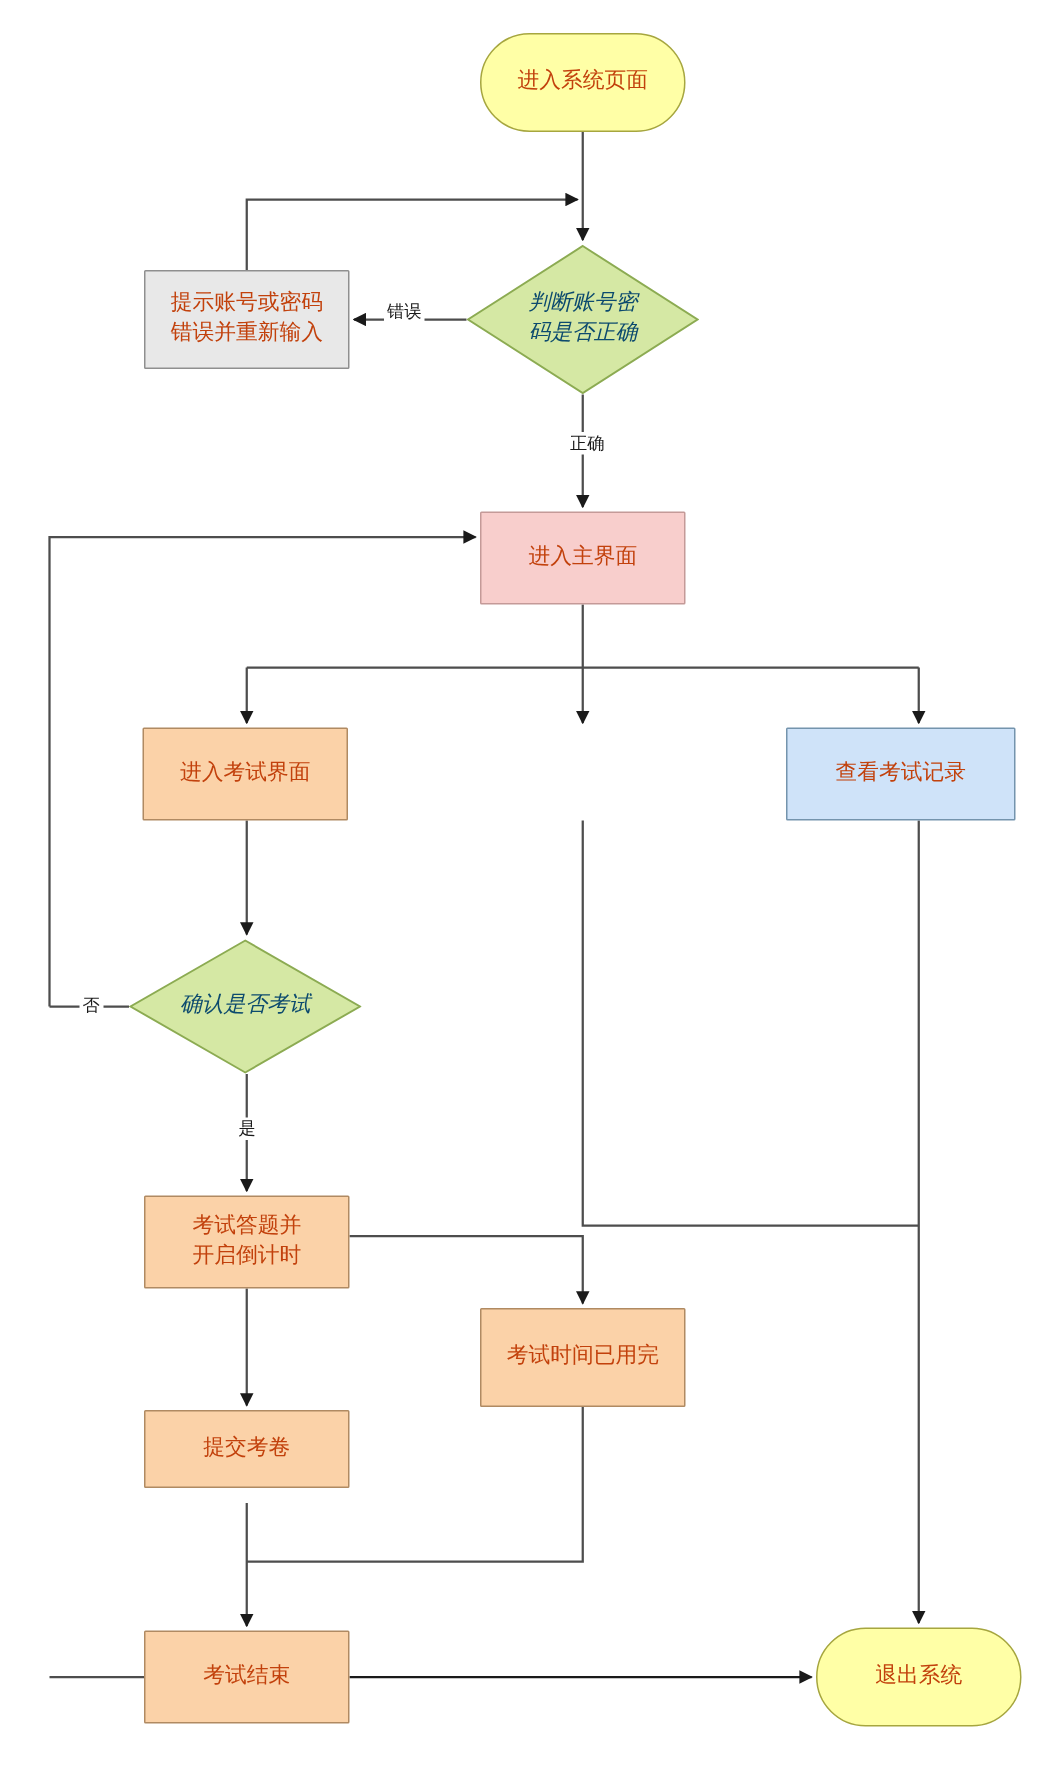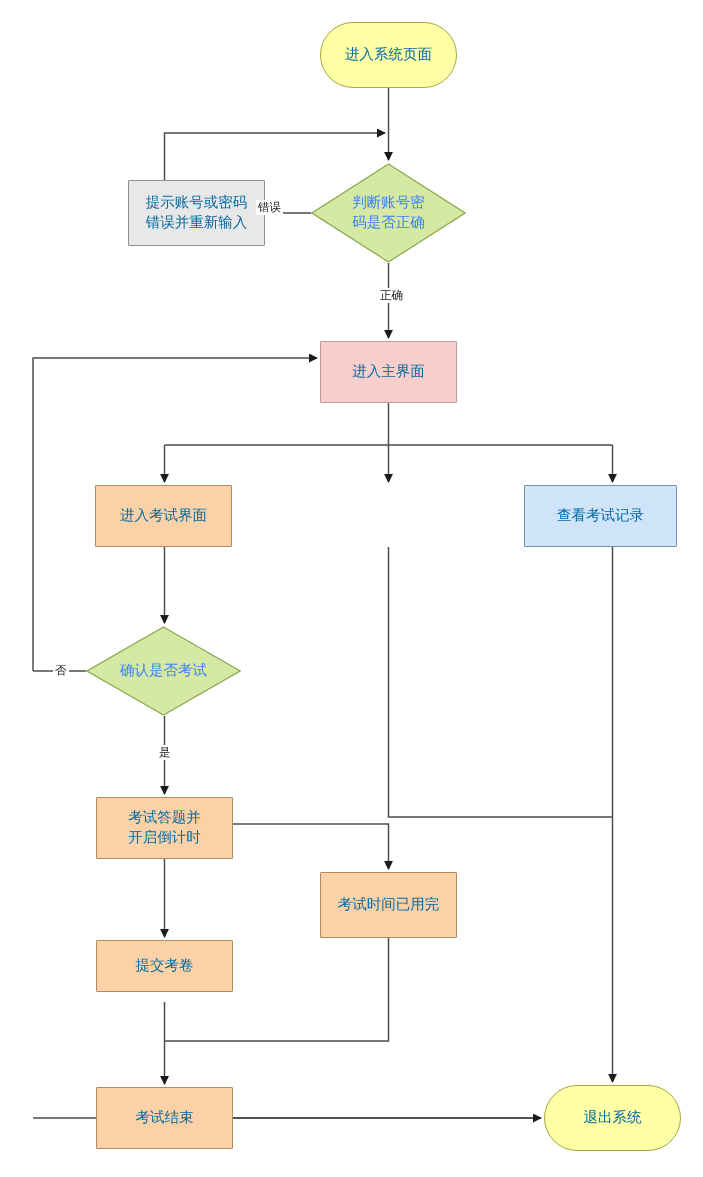--- a/index.html
+++ b/index.html
@@ -26,21 +26,21 @@
   }
   .node {
     position: absolute;
     box-sizing: border-box;
     display: flex;
     align-items: center;
     justify-content: center;
     text-align: center;
     font-size: 14.5px;
     line-height: 1.35;
-    color: #0369a1;
+    color: #c2410c;
     white-space: pre-line;
     z-index: 2;
   }
   .rect {
     border: 1.3px solid #9a8f86;
     border-radius: 1px;
   }
   .terminator {
     border: 1.3px solid #a6a63f;
     border-radius: 34px;
@@ -59,22 +59,23 @@
     left: 0;
     top: 0;
     width: 100%;
     height: 100%;
     display: flex;
     align-items: center;
     justify-content: center;
     text-align: center;
     font-size: 14.5px;
     line-height: 1.35;
-    color: #3b82f6;
+    color: #0c4a6e;
     white-space: pre-line;
+    font-style: italic;
   }
   .edge-label {
     position: absolute;
     font-size: 11.5px;
     color: #1b1b1b;
     background: #ffffff;
     padding: 0 2px;
     z-index: 3;
     white-space: nowrap;
   }
@@ -134,21 +135,21 @@
   <div class="node terminator" style="left:320px; top:22px; width:137px; height:66px; background:#ffffa6;">进入系统页面</div>
 
   <div class="diamond-wrap" style="left:311px; top:163px; width:155px; height:100px;">
     <svg width="155" height="100" viewBox="0 0 155 100">
       <polygon points="77.5,1 154,50 77.5,99 1,50" fill="#d5e8a4" stroke="#8cab52" stroke-width="1.3"></polygon>
     </svg>
     <div class="diamond-label">判断账号密
 码是否正确</div>
   </div>
 
-  <div class="node rect" style="left:96px; top:180px; width:137px; height:66px; background:#e8e8e8; border-color:#8f8f8f;margin-left:32px;">提示账号或密码
+  <div class="node rect" style="left:96px; top:180px; width:137px; height:66px; background:#e8e8e8; border-color:#8f8f8f;">提示账号或密码
 错误并重新输入</div>
 
   <div class="node rect" style="left:95px; top:485px; width:137px; height:62px; background:#fbd2a8; border-color:#b08a62;">进入考试界面</div>
 
   <div class="node rect" style="left:320px; top:341px; width:137px; height:62px; background:#f8cecc; border-color:#c49a98;">进入主界面</div>
 
 
   <div class="node rect" style="left:524px; top:485px; width:153px; height:62px; background:#cfe3f9; border-color:#7494ad;">查看考试记录</div>
 
   <div class="diamond-wrap" style="left:86px; top:626px; width:155px; height:90px;">

